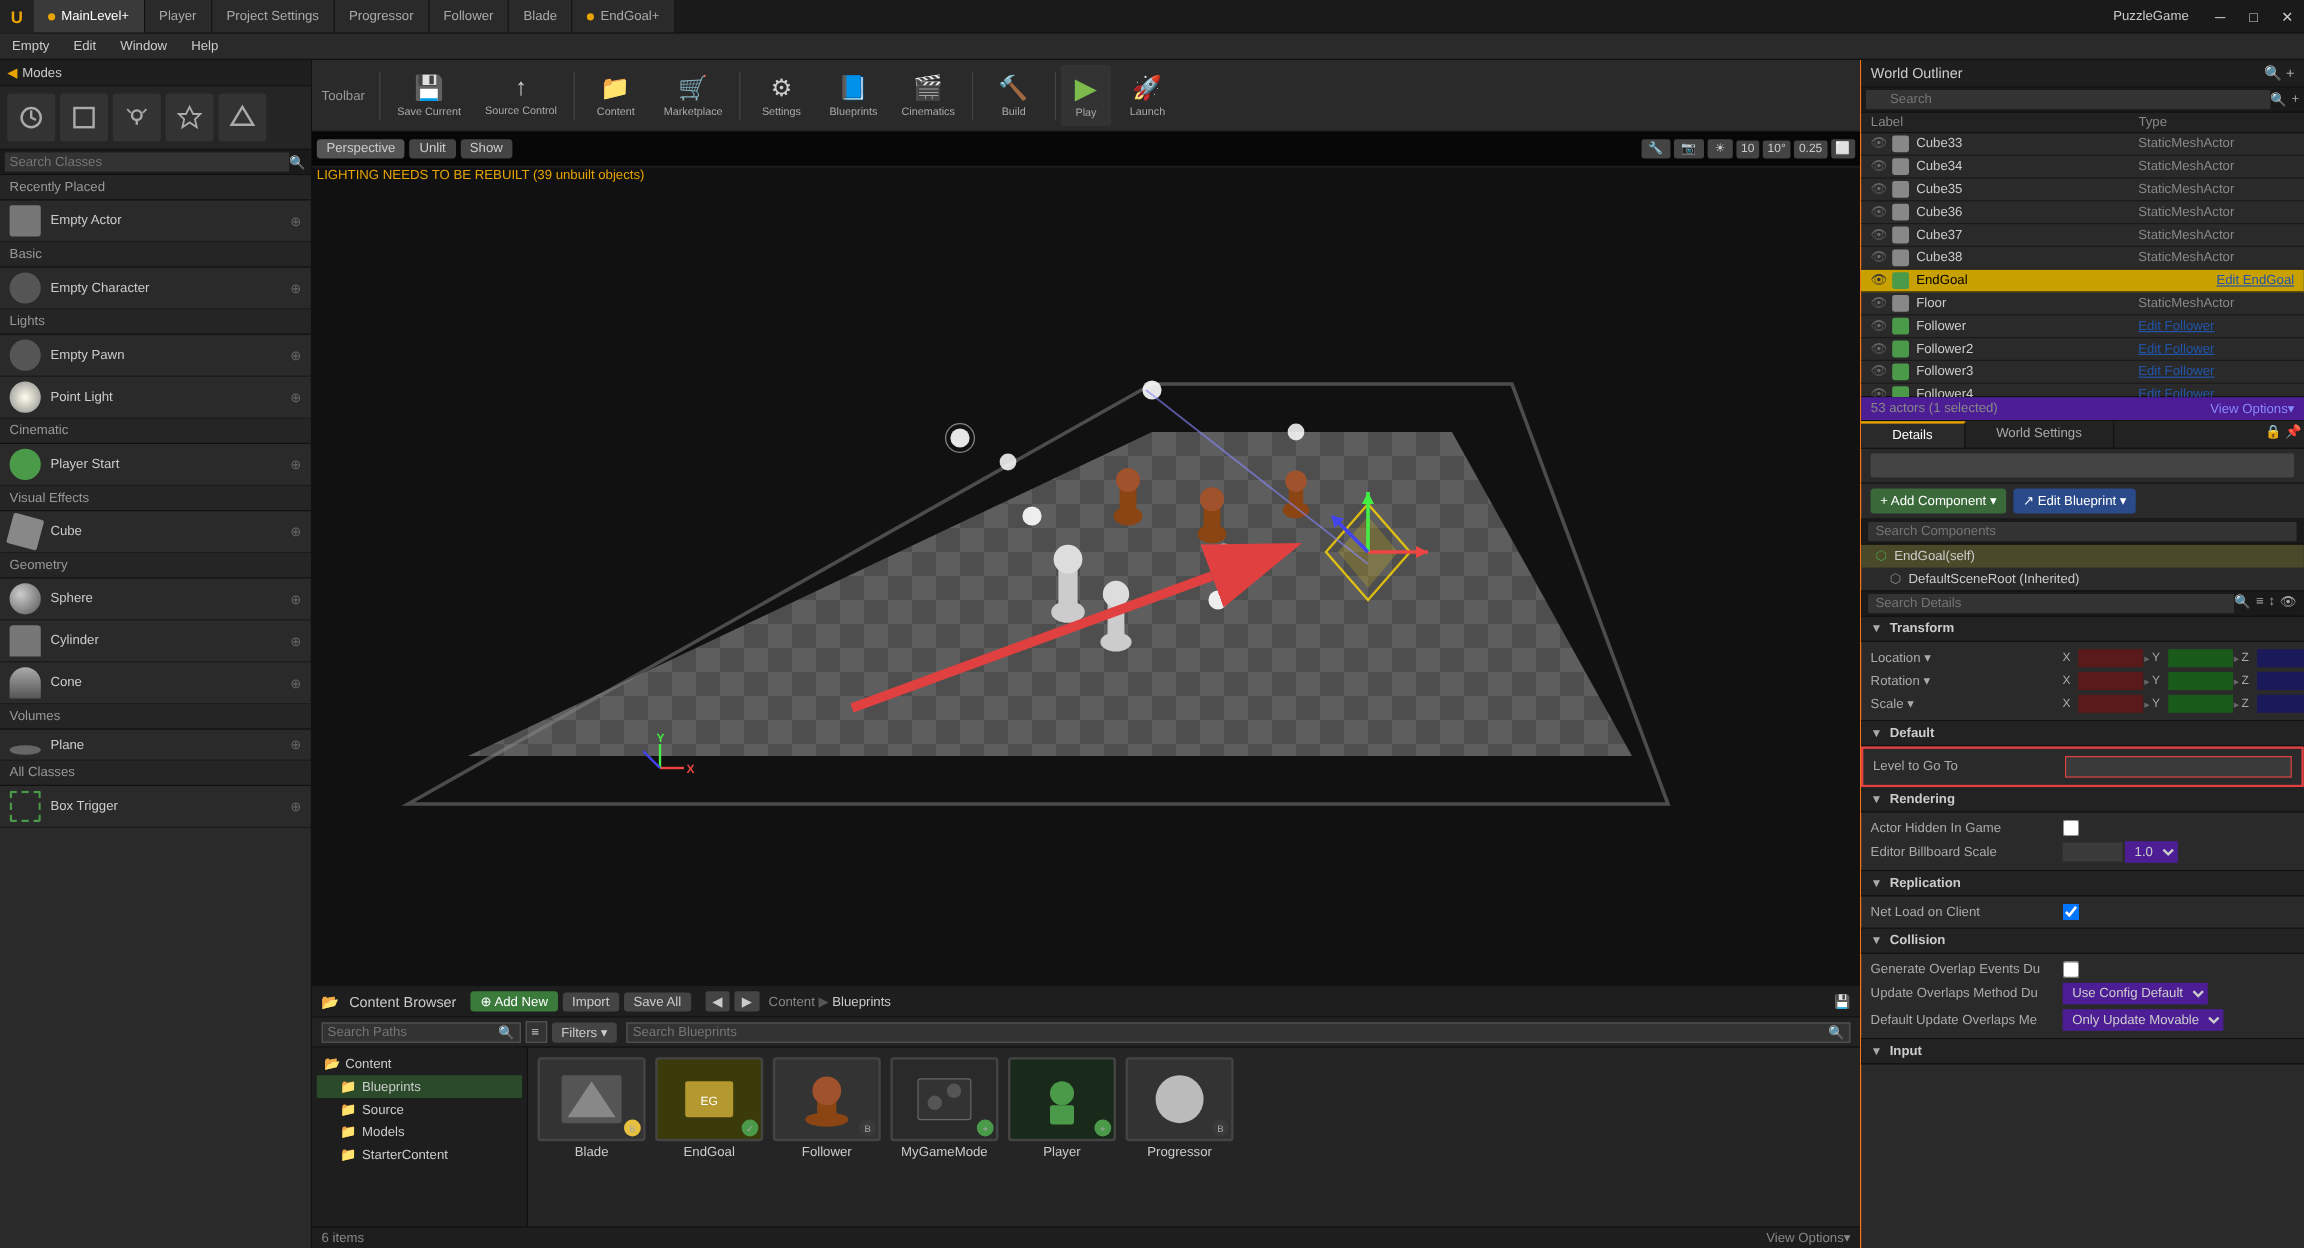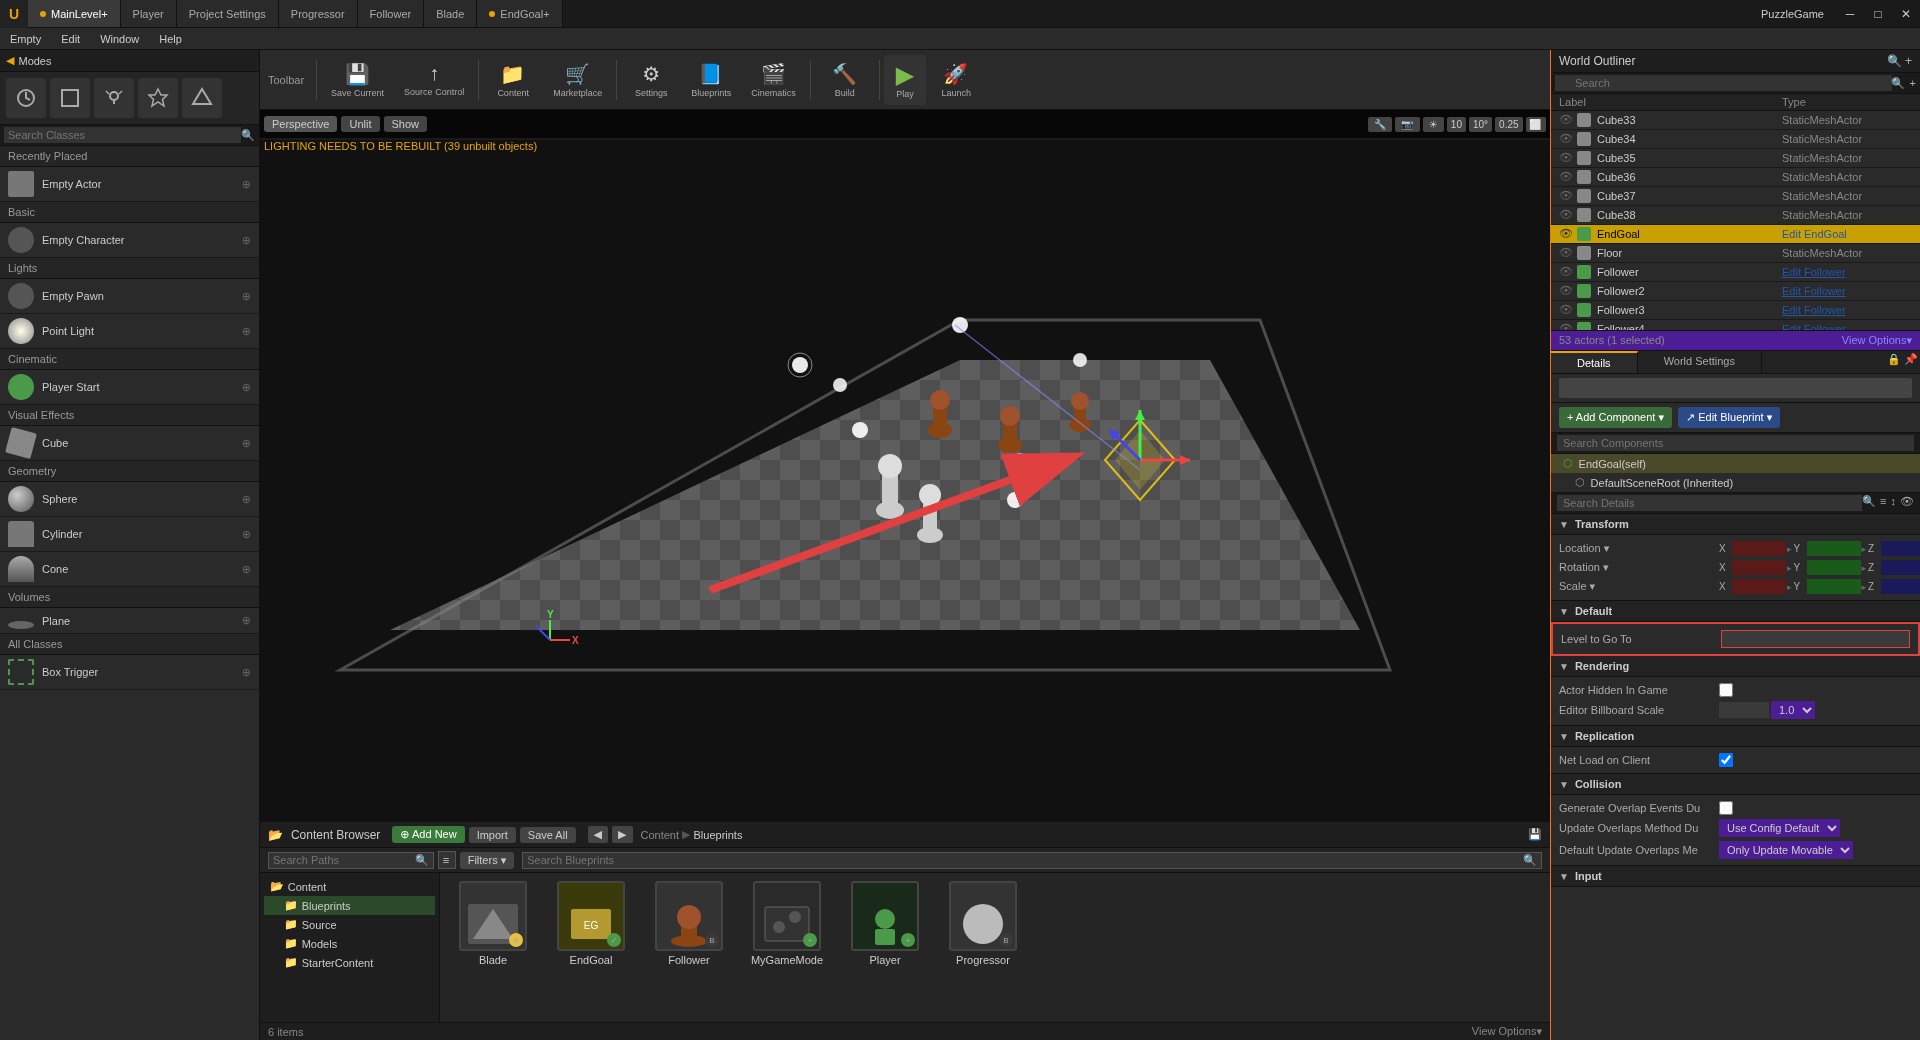--- a/index.html
+++ b/index.html
@@ -66,21 +66,21 @@
     #content-browser-header .cb-btn { padding: 2px 8px; background: #3a7a3a; border-radius: 3px; cursor: pointer; font-size: 11px; margin-right: 4px; color: #fff; }
     #content-browser-header .cb-btn.secondary { background: #444; color: #ccc; }
     #content-browser-toolbar { display: flex; align-items: center; padding: 3px 8px; background: #222; border-bottom: 1px solid #111; gap: 4px; }
     #content-browser-main { display: flex; flex: 1; overflow: hidden; }
     #file-tree { width: 180px; background: #1e1e1e; border-right: 1px solid #111; padding: 4px; overflow-y: auto; }
     .tree-item { padding: 3px 6px; cursor: pointer; font-size: 11px; display: flex; align-items: center; gap: 4px; }
     .tree-item.selected { background: #2a4a2a; }
     .tree-item .folder-icon { color: #e8c040; }
     #assets-panel { flex: 1; display: flex; flex-wrap: wrap; align-content: flex-start; padding: 8px; gap: 8px; overflow-y: auto; }
     .asset-item { display: flex; flex-direction: column; align-items: center; width: 90px; cursor: pointer; }
-    .asset-thumb { width: 68px; height: 70px; background: #333; border: 2px solid #444; border-radius: 3px; position: relative; overflow: hidden; display: flex; align-items: flex-end; justify-content: center; }
+    .asset-thumb { width: 90px; height: 70px; background: #333; border: 2px solid #444; border-radius: 3px; position: relative; overflow: hidden; display: flex; align-items: center; justify-content: center; }
     .asset-label { font-size: 11px; color: #ccc; margin-top: 3px; text-align: center; }
     .asset-tag { position: absolute; bottom: 2px; right: 2px; width: 14px; height: 14px; background: #3a3a3a; border-radius: 50%; display: flex; align-items: center; justify-content: center; font-size: 8px; color: #aaa; }
 
     
     #right-panel { width: 370px; background: #2a2a2a; display: flex; flex-direction: column; border-left: 1px solid #f97316; }
     #world-outliner { flex: 1; overflow: hidden; display: flex; flex-direction: column; max-height: 300px; }
     #world-outliner-header { background: #1e1e1e; padding: 4px 8px; font-size: 12px; color: #ccc; border-bottom: 1px solid #111; display: flex; align-items: center; gap: 6px; }
     #outliner-search { display: flex; align-items: center; padding: 2px 4px; background: #1a1a1a; border-bottom: 1px solid #111; }
     #outliner-search input { background: #333; border: none; color: #ccc; padding: 2px 20px; flex: 1; font-size: 11px; outline: none; }
     #outliner-cols { display: flex; background: #222; border-bottom: 1px solid #111; padding: 2px 8px; }
@@ -663,21 +663,21 @@
         <div class="outliner-row">
           <span class="eye-icon">👁</span>
           <div class="row-icon" style="background:#888;"></div>
           <span class="row-label">Cube38</span>
           <span class="row-type">StaticMeshActor</span>
         </div>
         <div class="outliner-row selected">
           <span class="eye-icon" style="color:#333;">👁</span>
           <div class="row-icon" style="background:#4a9a4a;"></div>
           <span class="row-label">EndGoal</span>
-          <span class="row-type" style="color:#2255aa;cursor:pointer;">Edit EndGoal</span>
+          <span class="row-type" style="color:#2255aa;text-decoration:underline;cursor:pointer;text-align:right;">Edit EndGoal</span>
         </div>
         <div class="outliner-row">
           <span class="eye-icon">👁</span>
           <div class="row-icon" style="background:#888;"></div>
           <span class="row-label">Floor</span>
           <span class="row-type">StaticMeshActor</span>
         </div>
         <div class="outliner-row">
           <span class="eye-icon">👁</span>
           <div class="row-icon" style="background:#4a9a4a;"></div>

